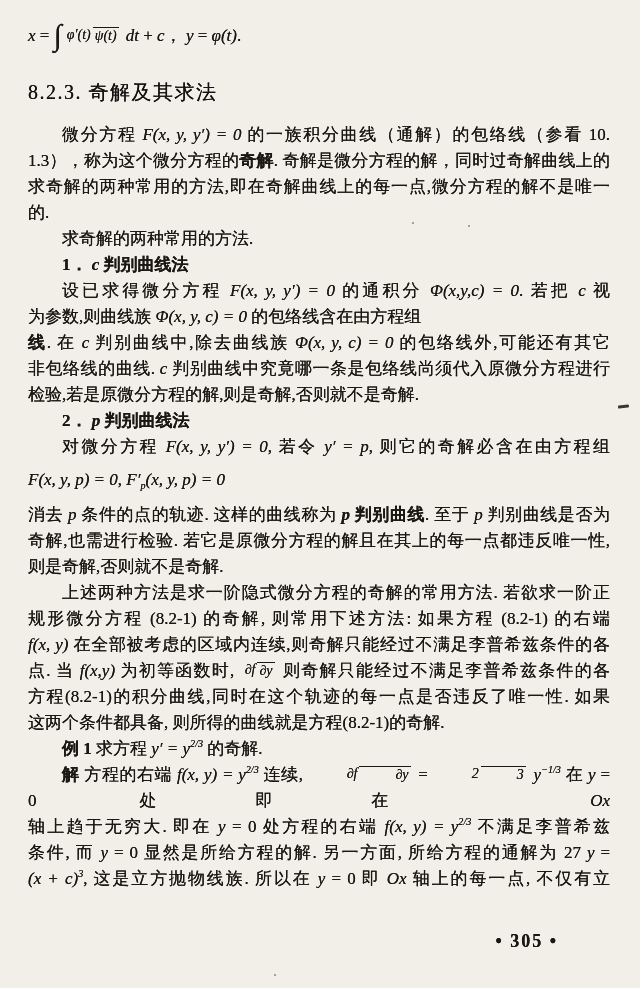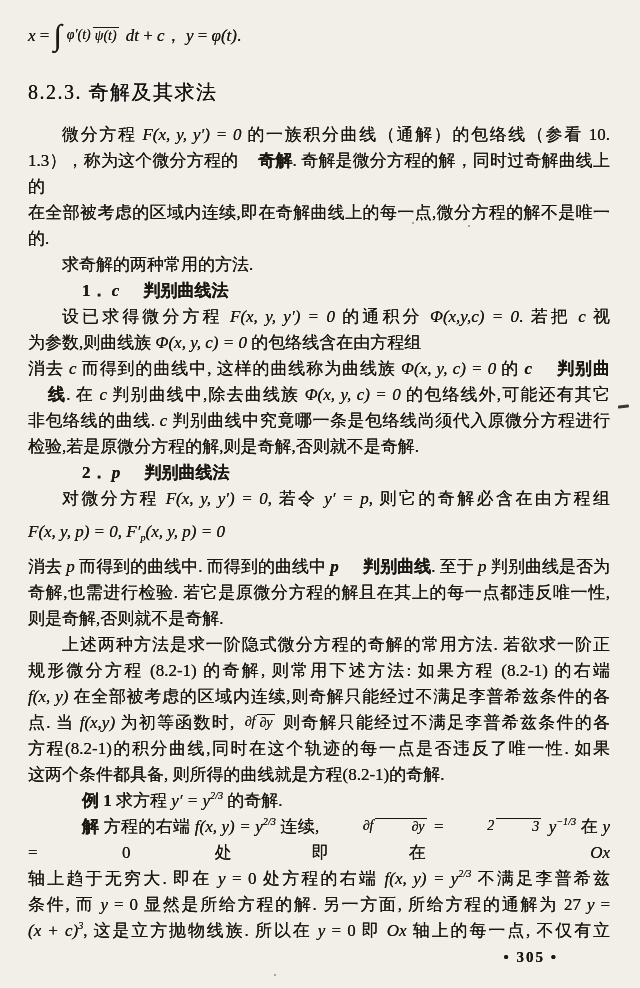--- a/index.html
+++ b/index.html
@@ -26,35 +26,35 @@
     text-shadow:0 0 .4px #1b1813;
   }
   .line{
     line-height:26px;text-align:justify;
     text-shadow:0 0 .4px #1b1813;
   }
   .line.stretch{text-align-last:justify;}
   .line.ind{text-indent:2em;}
   .run-t{}
   .run-i{font-style:italic;}
-  .run-b{font-weight:bold;padding-left:20px;}
+  .run-b{font-weight:bold;}
   .run-bi{font-weight:bold;font-style:italic;}
   .run-sup{vertical-align:super;font-size:0.6em;font-style:italic;line-height:0;}
   .run-sub{vertical-align:sub;font-size:0.6em;font-style:italic;line-height:0;}
   .run-int{font-size:1.75em;vertical-align:middle;line-height:0;position:relative;top:-2px;}
   .frac{
     display:inline-flex;align-items:center;
     vertical-align:middle;font-style:italic;font-size:0.82em;
     line-height:1.15;margin:0 3px;position:relative;top:-2px;
   }
   .frac .den{border-top:1.5px solid #1b1813;padding:0 2px;}
   .frac .num{padding:0 2px;}
   .page-number{
-    position:absolute;right:82px;bottom:22px;
-    font-size:15px;font-weight:bold;letter-spacing:2px;
+    position:absolute;right:82px;bottom:36px;
+    font-size:18px;font-weight:bold;letter-spacing:2px;
     text-shadow:0 0 .4px #1b1813;
   }
   .artifact{position:absolute;background:#3a3732;}
   .artifact.dot{width:2px;height:2px;background:#8d8a82;border-radius:50%;}
   .artifact.dash{width:11px;height:3px;transform:rotate(-7deg);border-radius:1px;}
 </style>
 </head>
 <body>
 
 <div class="page">
@@ -67,50 +67,49 @@
           </span><span class="run-t"> </span><span class="run-i">dt</span><span class="run-t"> + </span><span class="run-i">c</span><span class="run-t">，  </span><span class="run-i">y</span><span class="run-t"> = </span><span class="run-i">φ(t)</span><span class="run-t">.</span></div>
       </div>
     </div>
 
   <div class="section-heading">8.2.3. 奇解及其求法</div>
 
   <div>
       <div class="block p">
         <div class="line stretch ind"><span class="run-t">微分方程 </span><span class="run-i">F(x, y, y′) = 0</span><span class="run-t"> 的一族积分曲线（通解）的包络线（参看 10.</span></div>
         <div class="line stretch"><span class="run-t">1.3），称为这个微分方程的</span><span class="run-b">奇解</span><span class="run-t">. 奇解是微分方程的解，同时过奇解曲线上的</span></div>
-        <div class="line stretch"><span class="run-t">在全部被考虑的区域内连续,即在奇解曲线上的每一点,微分方程的解不是唯一</span></div>
+        <div class="line stretch"><span class="run-t">求奇解的两种常用的方法,即在奇解曲线上的每一点,微分方程的解不是唯一</span></div>
         <div class="line"><span class="run-t">的.</span></div>
       </div>
       <div class="block p">
         <div class="line ind"><span class="run-t">求奇解的两种常用的方法.</span></div>
       </div>
       <div class="block p">
         <div class="line ind"><span class="run-b">1． </span><span class="run-bi">c</span><span class="run-b"> 判别曲线法</span></div>
       </div>
       <div class="block p">
         <div class="line stretch ind"><span class="run-t">设已求得微分方程 </span><span class="run-i">F(x, y, y′) = 0</span><span class="run-t"> 的通积分 </span><span class="run-i">Φ(x,y,c) = 0</span><span class="run-t">. 若把 </span><span class="run-i">c</span><span class="run-t"> 视</span></div>
         <div class="line"><span class="run-t">为参数,则曲线族 </span><span class="run-i">Φ(x, y, c) = 0</span><span class="run-t"> 的包络线含在由方程组</span></div>
       </div>
       <div class="block p">
-        <div class="line stretch"><span class="run-t">消去 </span><span class="run-i">c</span><span class="run-t"> 而得到的曲线中, 这样的曲线称为曲线族 </span><span class="run-i">Φ(x, y, c) = 0</span><span class="run-t"> 的 </span><span class="run-bi">c</span><span class="run-b"> 判别曲</span></div>
         <div class="line stretch"><span class="run-b">线</span><span class="run-t">. 在 </span><span class="run-i">c</span><span class="run-t"> 判别曲线中,除去曲线族 </span><span class="run-i">Φ(x, y, c) = 0</span><span class="run-t"> 的包络线外,可能还有其它</span></div>
         <div class="line stretch"><span class="run-t">非包络线的曲线. </span><span class="run-i">c</span><span class="run-t"> 判别曲线中究竟哪一条是包络线尚须代入原微分方程进行</span></div>
         <div class="line"><span class="run-t">检验,若是原微分方程的解,则是奇解,否则就不是奇解.</span></div>
       </div>
       <div class="block p">
         <div class="line ind"><span class="run-b">2． </span><span class="run-bi">p</span><span class="run-b"> 判别曲线法</span></div>
       </div>
       <div class="block p">
         <div class="line stretch ind"><span class="run-t">对微分方程 </span><span class="run-i">F(x, y, y′) = 0</span><span class="run-t">, 若令 </span><span class="run-i">y′ = p</span><span class="run-t">, 则它的奇解必含在由方程组</span></div>
       </div>
       <div class="block display">
         <div class="line"><span class="run-i">F(x, y, p) = 0</span><span class="run-t">,  </span><span class="run-i">F′</span><span class="run-sub">p</span><span class="run-i">(x, y, p) = 0</span></div>
       </div>
       <div class="block p">
-        <div class="line stretch"><span class="run-t">消去 </span><span class="run-i">p</span><span class="run-t"> 而得到的曲线中. 而得到的曲线中 </span><span class="run-bi">p</span><span class="run-b"> 判别曲线</span><span class="run-t">. 至于 </span><span class="run-i">p</span><span class="run-t"> 判别曲线是否为</span></div>
+        <div class="line stretch"><span class="run-t">消去 </span><span class="run-i">p</span><span class="run-t"> 条件的点的轨迹. 这样的曲线称为 </span><span class="run-bi">p</span><span class="run-b"> 判别曲线</span><span class="run-t">. 至于 </span><span class="run-i">p</span><span class="run-t"> 判别曲线是否为</span></div>
         <div class="line stretch"><span class="run-t">奇解,也需进行检验. 若它是原微分方程的解且在其上的每一点都违反唯一性,</span></div>
         <div class="line"><span class="run-t">则是奇解,否则就不是奇解.</span></div>
       </div>
       <div class="block p">
         <div class="line stretch ind"><span class="run-t">上述两种方法是求一阶隐式微分方程的奇解的常用方法. 若欲求一阶正</span></div>
         <div class="line stretch"><span class="run-t">规形微分方程 (8.2-1) 的奇解, 则常用下述方法: 如果方程 (8.2-1) 的右端</span></div>
         <div class="line stretch"><span class="run-i">f(x, y)</span><span class="run-t"> 在全部被考虑的区域内连续,则奇解只能经过不满足李普希兹条件的各</span></div>
         <div class="line stretch"><span class="run-t">点. 当 </span><span class="run-i">f(x,y)</span><span class="run-t"> 为初等函数时, </span><span class="frac">
             <span class="num">∂f</span>
             <span class="den">∂y</span>

